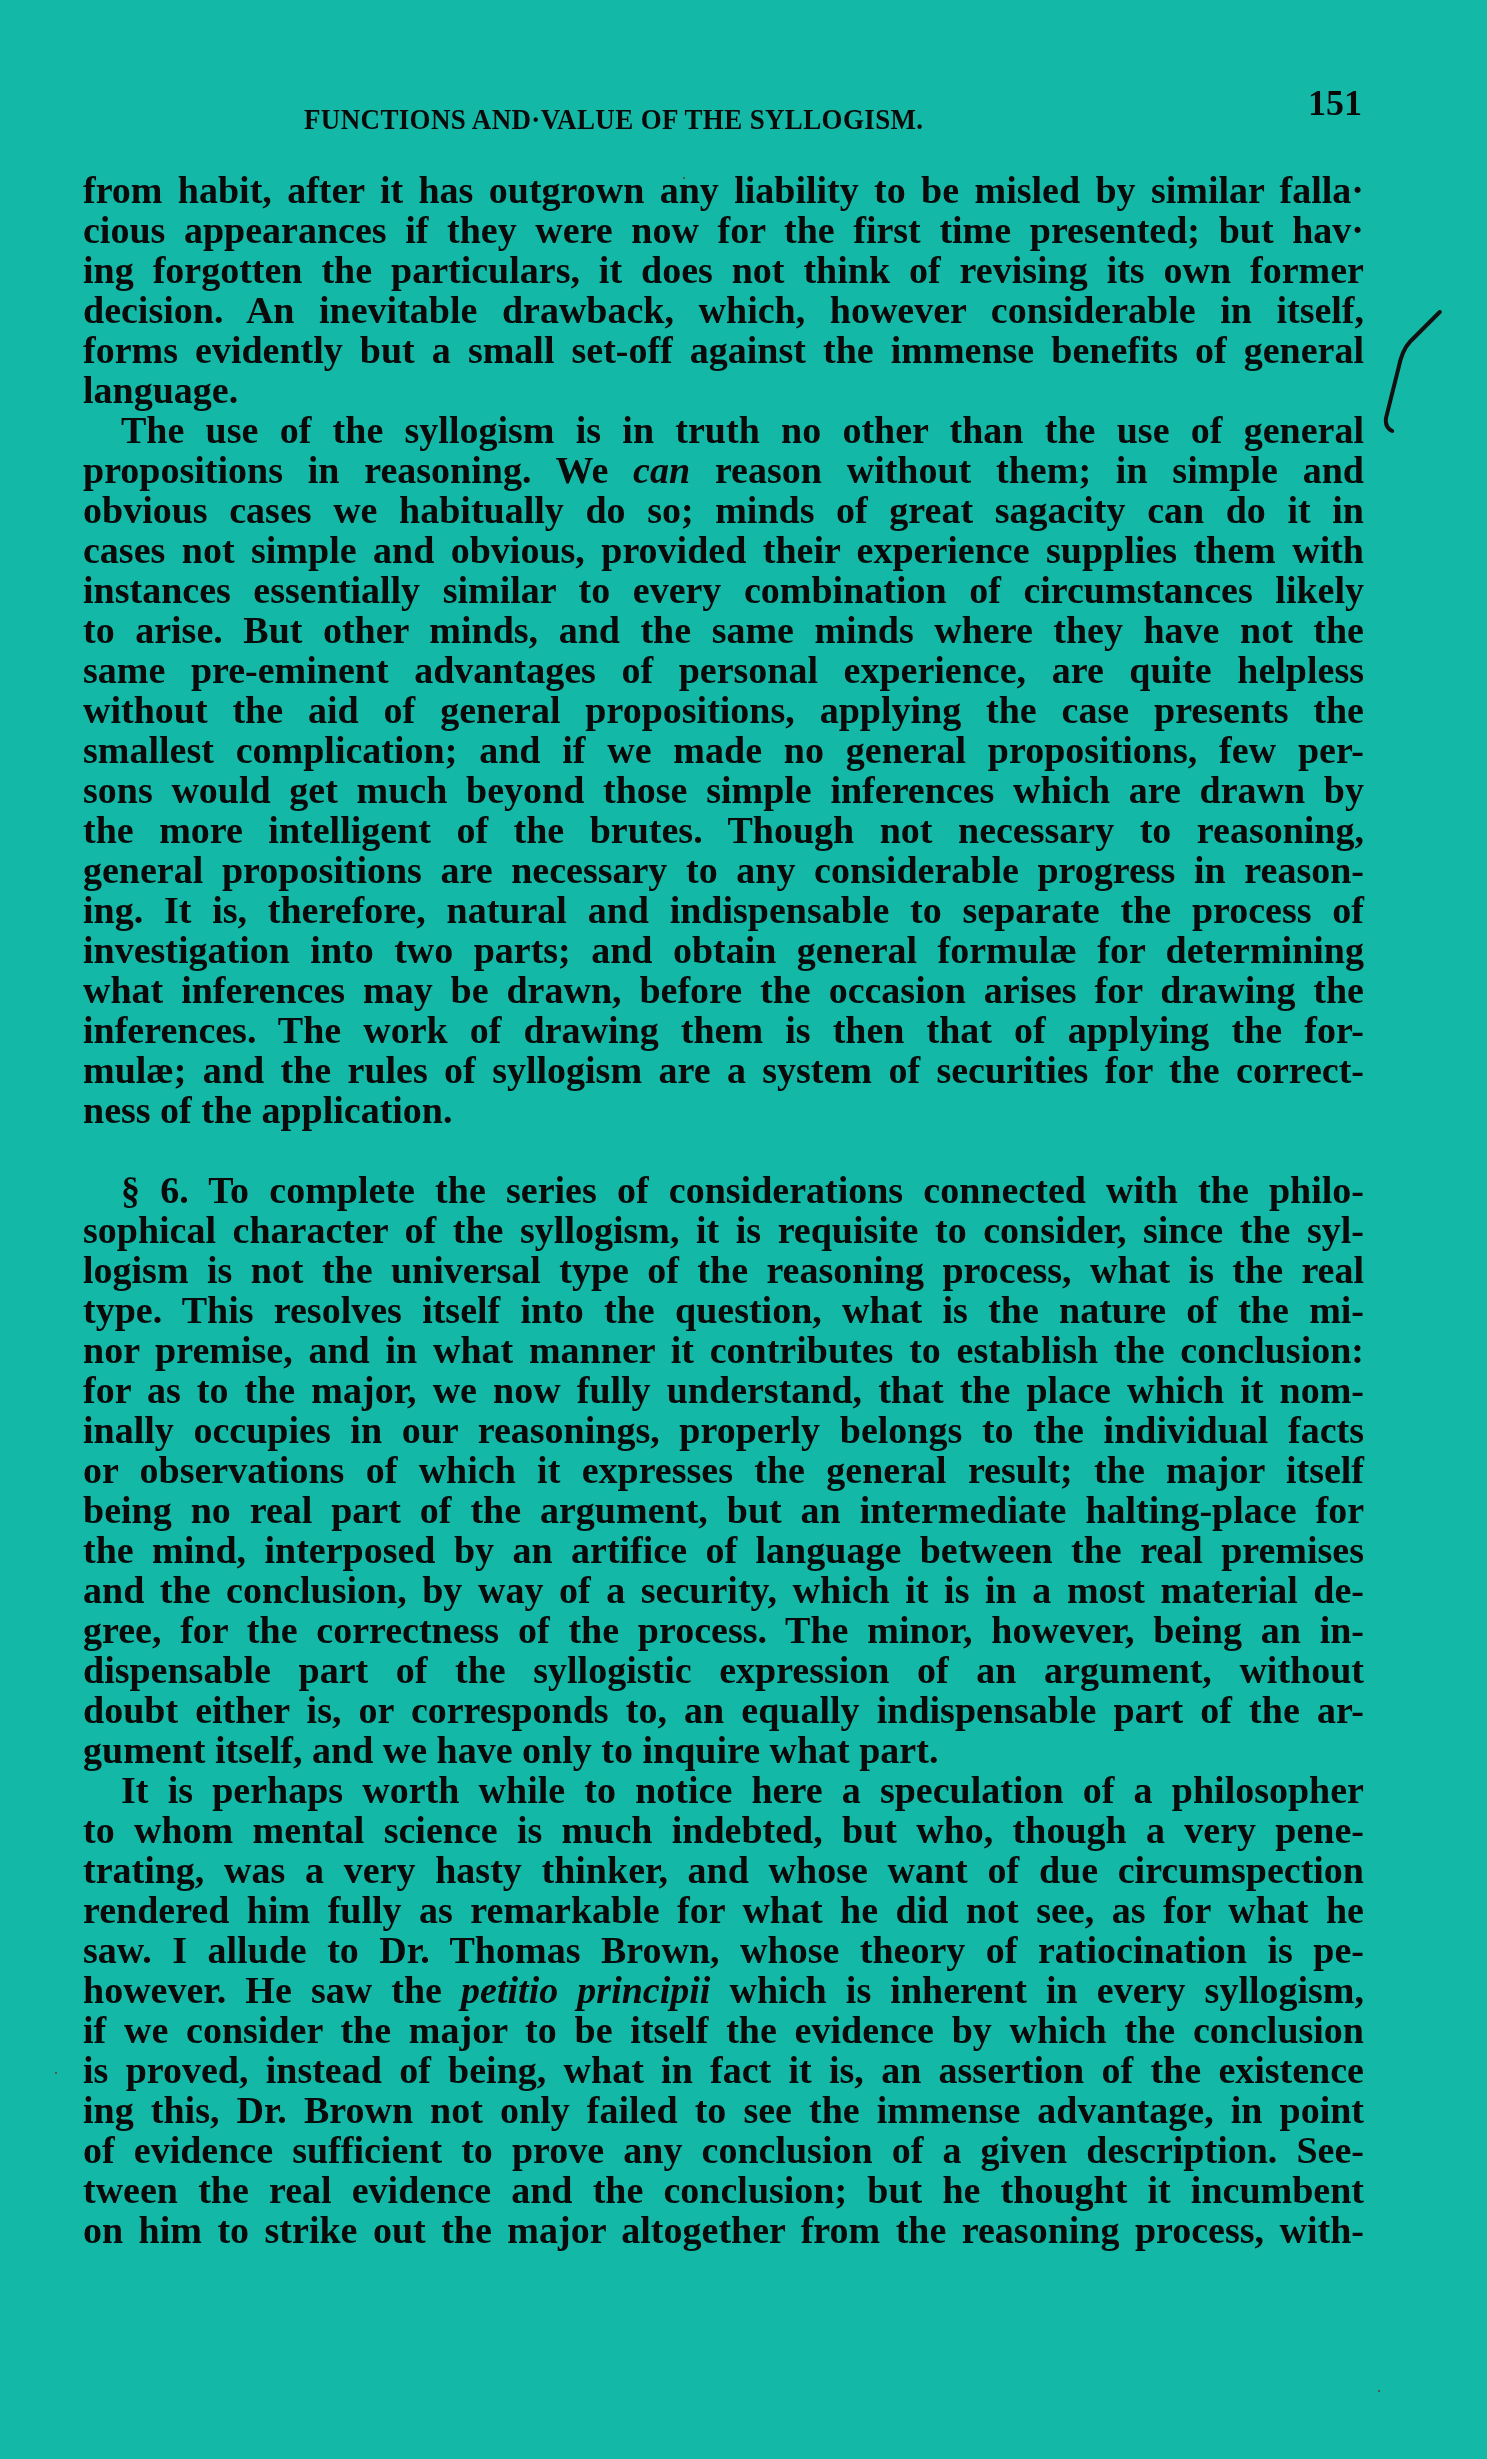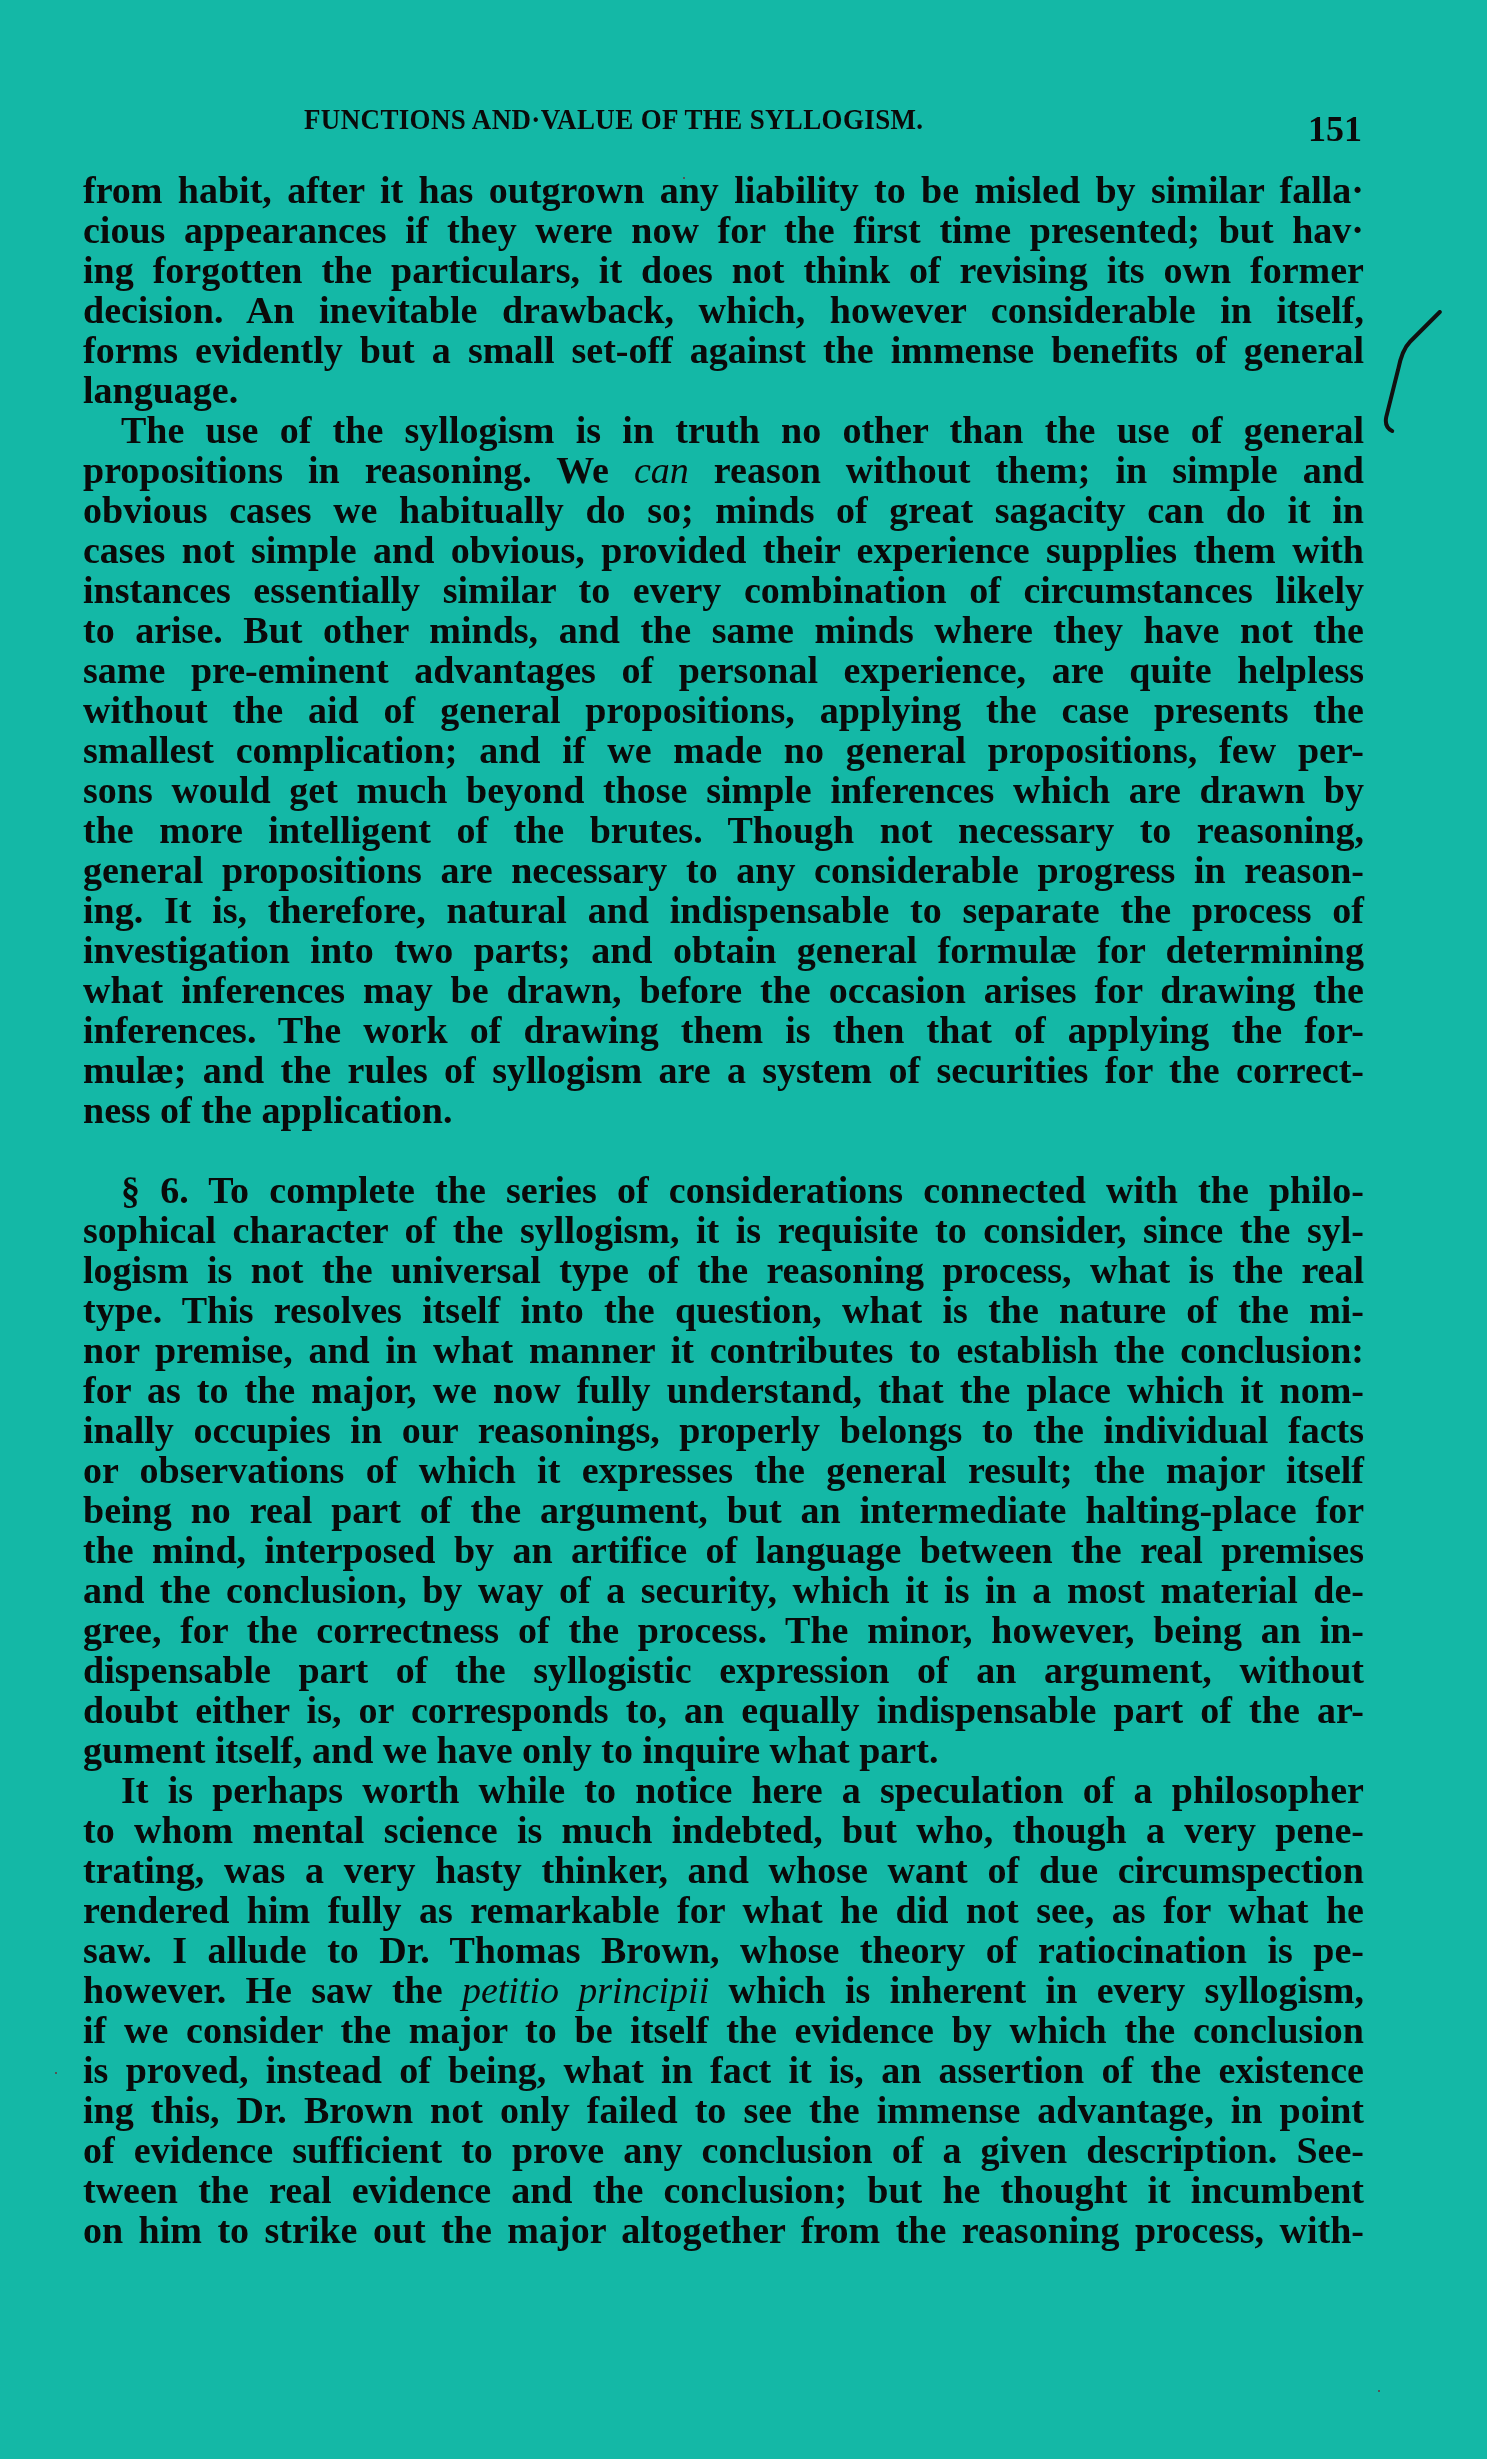--- a/index.html
+++ b/index.html
@@ -2,27 +2,27 @@
 <html><head>
 <meta charset="utf-8">
 <style>
   html, body { margin: 0; padding: 0; background: #ffffff; }
   body { width: 1488px; height: 2460px; position: relative; overflow: hidden;
          font-family: "Liberation Serif", "DejaVu Serif", serif; color: #0a0a0a; }
   .page { position: absolute; left: 0; top: 0; width: 1488px; height: 2460px; background: #14b8a6; }
   .running-head { position: absolute; left: 304px; top: 103px; width: 697px;
     font-size: 29px; font-weight: bold; letter-spacing: 0.4px; white-space: nowrap;
     transform: scaleX(0.93); transform-origin: left top; }
-  .page-number { position: absolute; left: 1308px; top: 108px; font-size: 36px; font-weight: bold; }
+  .page-number { position: absolute; left: 1308px; top: 82px; font-size: 36px; font-weight: bold; }
   .body-text { position: absolute; left: 83px; top: 170px; width: 1281px; }
   .line { height: 40px; line-height: 40px; font-size: 38px; font-weight: bold;
     text-align: justify; text-align-last: justify; white-space: nowrap; overflow: visible; }
   .line.last { text-align-last: left; }
   .line.indent { padding-left: 38px; }
-  .line .it { font-style: italic; font-weight: normal; }
+  .line .it { font-style: italic; font-weight: bold; }
   .para-gap { height: 40px; }
   .pencil-mark { position: absolute; left: 1378px; top: 310px; width: 70px; height: 124px; }
   .speck { position: absolute; width: 2px; height: 2px; background: #555; }
 </style>
 </head>
 <body>
 
 <div class="page">
   <div class="running-head">FUNCTIONS AND·VALUE OF THE SYLLOGISM.</div>
   <div class="page-number">151</div>

